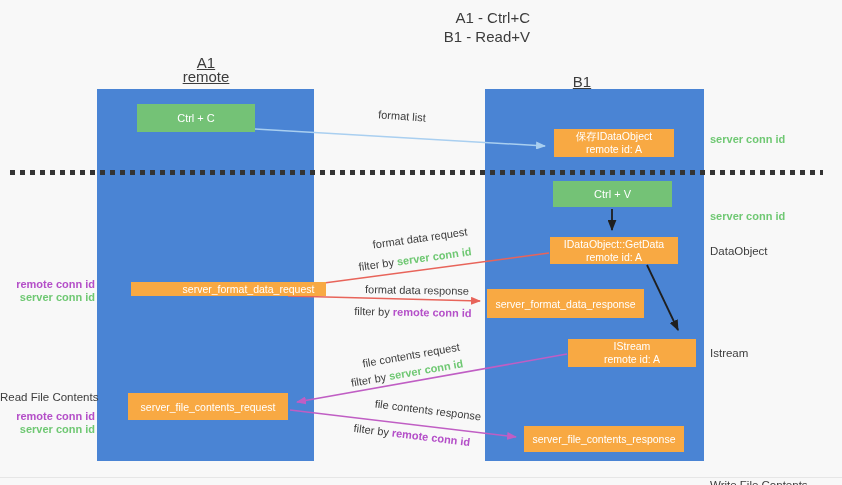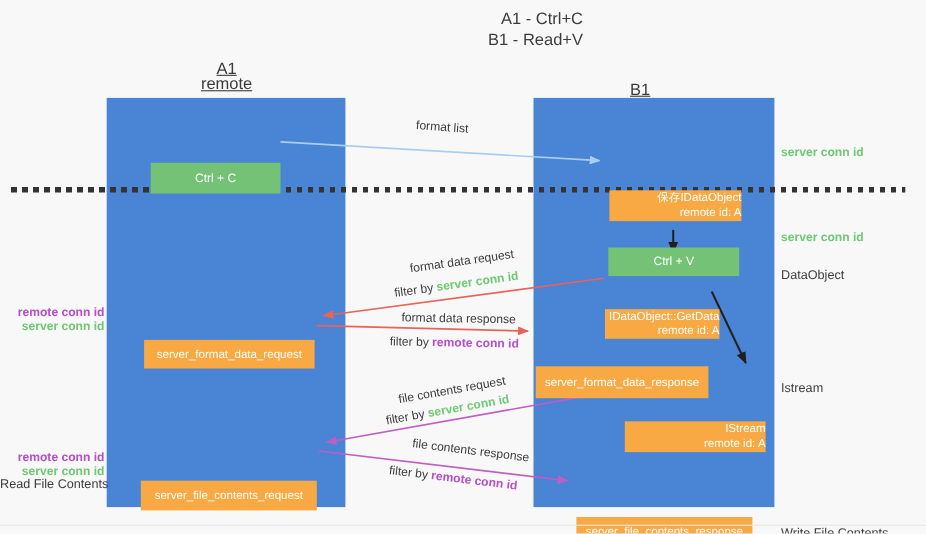--- a/index.html
+++ b/index.html
@@ -11,30 +11,30 @@
   .lane-header{position:absolute; width:120px; text-align:center; font-size:15px;
          line-height:14px; color:var(--text-dark);text-decoration:underline;}
   .lane{position:absolute; top:89px; height:372px; background:var(--lane-blue);}
   #lane-a1{left:97px; width:217px;}
   #lane-b1{left:485px; width:219px;}
 
   .dotted{position:absolute; left:10px; top:170px; width:813px; height:5px;
          background:repeating-linear-gradient(90deg, var(--divider-dark) 0 5px, transparent 5px 10px);}
 
   .node{position:absolute; display:flex; flex-direction:column; align-items:center;
-        justify-content:center; color:var(--box-text); text-align:right; font-size:11px;margin-top:44px;}
+        justify-content:center; color:var(--box-text); text-align:center; font-size:11px;}
   .node .l1,.node .l2{font-size:10.5px; line-height:13px; width:100%;}
   .green{background:var(--box-green);}
   .orange{background:var(--box-orange);}
 
   #node-ctrl-c{left:137px; top:104px; width:118px; height:28px;}
   #node-save-idataobject{left:554px; top:129px; width:120px; height:28px;}
   #node-ctrl-v{left:553px; top:181px; width:119px; height:26px;}
-  #node-idataobject-getdata{left:550px; top:237px; width:104px; height:27px;}
-  #node-server-format-data-request{left:131px; top:265px; width:155px; height:26px; font-size:10.5px;}
+  #node-idataobject-getdata{left:550px; top:237px; width:128px; height:27px;}
+  #node-server-format-data-request{left:131px; top:282px; width:155px; height:14px; font-size:10.5px;padding-left:40px;}
   #node-server-format-data-response{left:487px; top:289px; width:157px; height:29px; font-size:10.5px;}
   #node-istream{left:568px; top:339px; width:128px; height:28px;}
   #node-server-file-contents-request{left:128px; top:393px; width:160px; height:27px; font-size:10.5px;}
   #node-server-file-contents-response{left:524px; top:426px; width:160px; height:26px; font-size:10.5px;}
 
   .ann-right{position:absolute; left:710px; font-size:11.5px; color:var(--text-dark); white-space:nowrap;}
   .ann-left{position:absolute; left:0; width:95px; text-align:right; white-space:nowrap;
             font-size:11px; line-height:13px;}
   .cgreen{color:var(--text-green); font-weight:bold; font-size:11px;}
   .cpurple{color:var(--text-purple); font-weight:bold; font-size:11px;}
@@ -163,20 +163,20 @@
   <div class="ann-right cgreen" style="top:133px;">server conn id</div>
   <div class="ann-right cgreen" style="top:210px;">server conn id</div>
   <div class="ann-right" style="top:245px;">DataObject</div>
   <div class="ann-right" style="top:347px;">Istream</div>
   <div class="ann-right" style="top:431px;margin-top:48px;">Write File Contents</div>
 
   <div class="ann-left" style="top:278px;">
     <div class="cpurple">remote conn id</div>
     <div class="cgreen">server conn id</div>
   </div>
-  <div class="ann-left" style="top:391px; font-size:11.5px; color:var(--text-dark);margin-top:44px;">Read File Contents</div>
+  <div class="ann-left" style="top:391px; font-size:11.5px; color:var(--text-dark);">Read File Contents</div>
   <div class="ann-left" style="top:410px;">
     <div class="cpurple">remote conn id</div>
     <div class="cgreen">server conn id</div>
   </div>
 
   <div class="bottom-line"></div>
 </div>
 
 </body></html>

